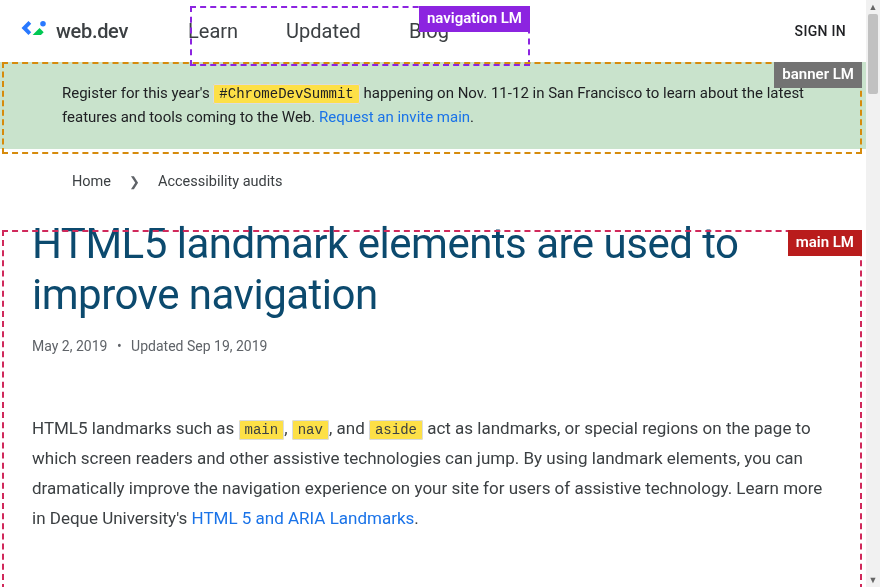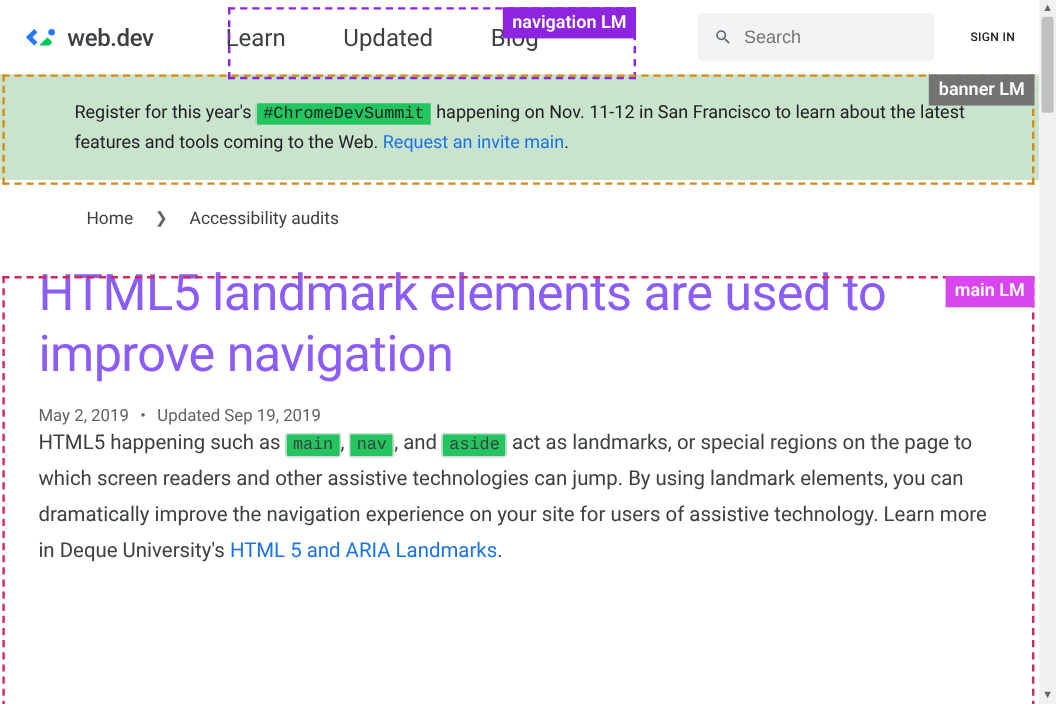--- a/index.html
+++ b/index.html
@@ -5,57 +5,57 @@
 * { box-sizing: border-box; margin: 0; padding: 0; }
 html, body { width: 880px; height: 587px; overflow: hidden; }
 body { font-family: -apple-system, "Segoe UI", Roboto, Arial, sans-serif; color: #202124; background: #fff; position: relative; }
 .viewport { width: 866px; height: 587px; overflow: hidden; position: relative; }
 .scrollbar-track { position: absolute; right: 0; top: 0; width: 14px; height: 587px; background: #f1f1f1; }
 .scrollbar-thumb { position: absolute; right: 2px; top: 0; width: 10px; height: 80px; background: #c1c1c1; border-radius: 2px; }
 .scrollbar-arrow { position: absolute; right: 0; width: 14px; height: 14px; font-size: 9px; color: #666; text-align: center; line-height: 14px; }
 
 
 .header { display: flex; align-items: center; padding: 12px 20px; height: 62px; }
-.logo { display: flex; align-items: center; gap: 8px; }
+.logo { display: flex; gap: 8px; }
 .logo-mark { width: 28px; height: 18px; }
 .logo-text { font-size: 20px; font-weight: 500; color: #3c4043; letter-spacing: -0.3px; }
 .nav { display: flex; gap: 48px; margin-left: 60px; position: relative; }
 .nav-item { font-size: 20px; color: #3c4043; text-decoration: none; cursor: pointer; padding: 4px 0; }
 .spacer { flex: 1; }
 .search-box { display: flex; align-items: center; background: #f1f3f4; border-radius: 4px; padding: 8px 14px; width: 198px; height: 40px; gap: 10px; }
 .search-box svg { width: 18px; height: 18px; fill: #5f6368; }
 .search-input { border: none; background: transparent; font-size: 15px; color: #5f6368; outline: none; width: 100%; }
-.signin { font-size: 10px; font-weight: 500; letter-spacing: 0.3px; margin-left: 30px; cursor: pointer; }
+.signin { font-size: 14px; font-weight: 500; letter-spacing: 0.3px; margin-left: 30px; cursor: pointer; }
 
 
 .banner { background: #c9e3cc; padding: 20px 50px 20px 62px; font-size: 15px; line-height: 1.55; color: #202124; position: relative; }
-.code { background: #22c55e; border: 1px solid #dadce0; padding: 1px 5px; font-family: "Courier New", monospace; font-size: 14px; border-radius: 2px; }
+.code { background: #fde047; border: 1px solid #dadce0; padding: 1px 5px; font-family: "Courier New", monospace; font-size: 14px; border-radius: 2px; }
 .link { color: #1a73e8; text-decoration: none; cursor: pointer; }
 
 
 .crumbs { display: flex; align-items: center; gap: 18px; padding: 24px 32px 18px; font-size: 14.5px; color: #3c4043; margin-left: 40px; }
 .crumb { cursor: pointer; }
 .chev { color: #5f6368; font-size: 13px; }
 
 
 .main { padding: 10px 32px 0; position: relative; }
-.title { font-size: 42px; font-weight: 400; line-height: 1.22; color: #8b5cf6; letter-spacing: -0.5px; margin-bottom: 18px; }
-.meta { font-size: 14px; color: #5f6368; }
+.title { font-size: 42px; font-weight: 400; line-height: 1.22; color: #0c4a6e; letter-spacing: -0.5px; margin-bottom: 18px; }
+.meta { font-size: 14px; color: #5f6368; margin-bottom: 60px; }
 .meta .dot { margin: 0 6px; }
 .body-text { font-size: 17px; line-height: 1.75; color: #3c4043; }
 
 
 .lm { position: absolute; pointer-events: none; border: 2.5px dashed; }
 .lm-label { position: absolute; top: -2px; right: -2px; padding: 3px 8px 5px; font-size: 15px; font-weight: 600; color: #fff; pointer-events: none; }
 .lm-nav { border-color: #8c24e0; top: 6px; left: 190px; width: 340px; height: 60px; }
 .lm-nav .lm-label { background: #8c24e0; }
 .lm-banner { border-color: #d68b0c; top: 62px; left: 2px; width: 860px; height: 92px; }
 .lm-banner .lm-label { background: #737373; }
 .lm-main { border-color: #d0295b; top: 230px; left: 2px; width: 860px; height: 360px; }
-.lm-main .lm-label { background: #d946ef; }
+.lm-main .lm-label { background: #b91c1c; }
 </style>
 </head>
 <body>
 
 <div class="viewport">
 
   <header class="header">
     <div class="logo">
       <svg class="logo-mark" viewBox="0 0 40 26">
         <path d="M2 13 L12 3 L16 7 L10 13 L16 19 L12 23 Z" fill="#2979ff"></path>
@@ -63,26 +63,20 @@
         <circle cx="33" cy="7" r="4" fill="#2979ff"></circle>
       </svg>
       <span class="logo-text">web.dev</span>
     </div>
     <nav class="nav">
       <a class="nav-item">Learn</a>
       <a class="nav-item">Updated</a>
       <a class="nav-item">Blog</a>
     </nav>
     <div class="spacer"></div>
-    <div class="search-box">
-      <svg viewBox="0 0 24 24">
-          <path d="M15.5 14h-.79l-.28-.27A6.471 6.471 0 0016 9.5 6.5 6.5 0 109.5 16c1.61 0 3.09-.59 4.23-1.57l.27.28v.79l5 4.99L20.49 19l-4.99-5zm-6 0C7.01 14 5 11.99 5 9.5S7.01 5 9.5 5 14 7.01 14 9.5 11.99 14 9.5 14z"></path>
-        </svg>
-      <input class="search-input" placeholder="Search" style="">
-    </div>
     <div class="signin">SIGN IN</div>
   </header>
 
   <div class="banner">
     <span>Register for this year's </span>
     <span class="code">#ChromeDevSummit</span>
     <span> happening on Nov. 11-12 in San Francisco to learn about the latest features and tools coming to the Web. </span>
     <a class="link">Request an invite main</a><span>.</span>
   </div>
 
@@ -93,21 +87,21 @@
   </div>
 
   <main class="main">
     <h1 class="title">HTML5 landmark elements are used to improve navigation</h1>
     <div class="meta">
       <span>May 2, 2019</span>
       <span class="dot">•</span>
       <span>Updated </span><span>Sep 19, 2019</span>
     </div>
     <p class="body-text">
-      <span>HTML5 happening such as </span>
+      <span>HTML5 landmarks such as </span>
       <span class="code">main</span><span>, </span>
       <span class="code">nav</span><span>, and </span>
       <span class="code">aside</span>
       <span> act as landmarks, or special regions on the page to which screen readers and other assistive technologies can jump. By using landmark elements, you can dramatically improve the navigation experience on your site for users of assistive technology. Learn more in Deque University's </span>
       <a class="link">HTML 5 and ARIA Landmarks</a><span>.</span>
     </p>
   </main>
 
   <div class="lm lm-nav">
     <div class="lm-label">navigation LM</div>

